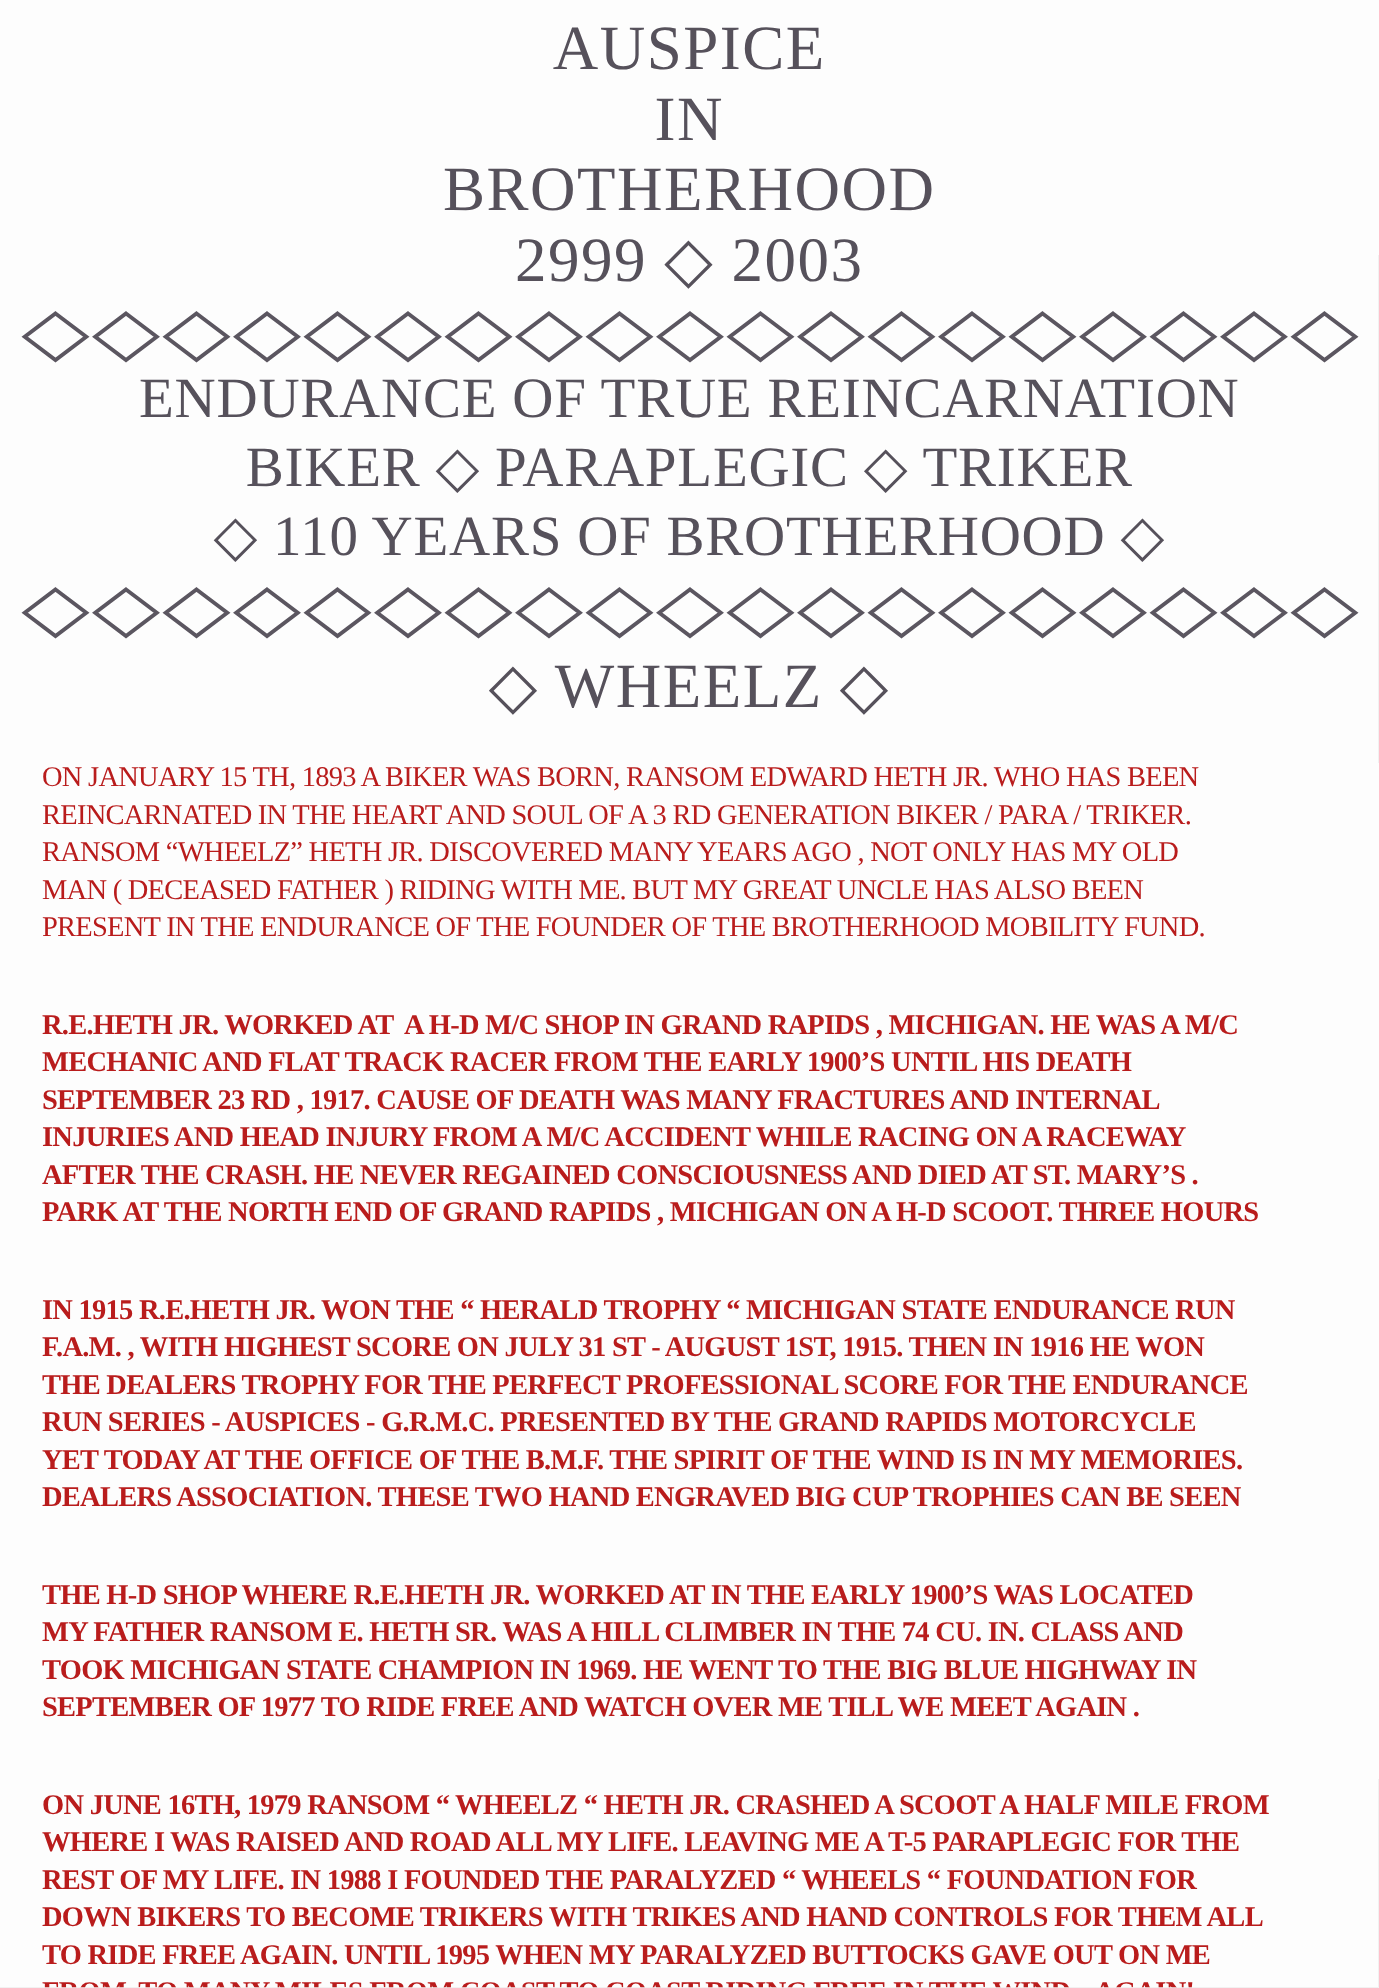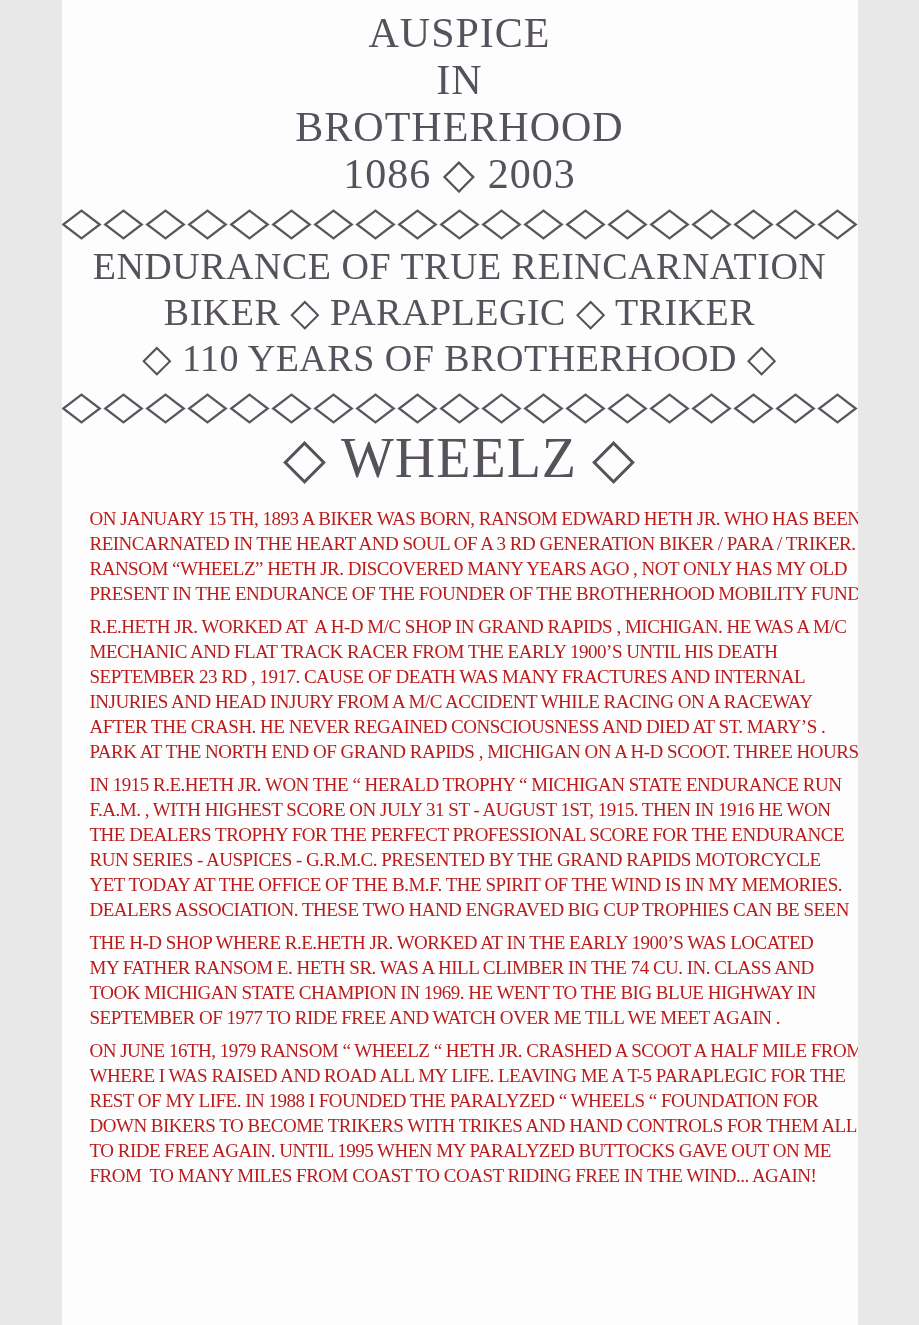--- a/index.html
+++ b/index.html
@@ -1,18 +1,18 @@
 <!DOCTYPE html>
 <html><head>
 <meta charset="utf-8">
 <style>
   html, body { margin: 0; padding: 0; background: #e8e8e8; }
   .page {
     position: relative;
-    width: 796px;
+    width: 919px;
     height: 1325px;
     margin: 0 auto;
     background: #fdfdfd;
     overflow: hidden;
     color: #56515b;
     font-family: "Liberation Serif", "DejaVu Sans", serif;
   }
   .header { padding-top: 10px; text-align: center; }
   .title-line {
     font-size: 42px;
@@ -22,54 +22,54 @@
   }
   .sub-line {
     font-size: 38px;
     line-height: 46px;
     letter-spacing: 0.5px;
     white-space: pre;
   }
   .sub-block { }
   .wheelz-line {
     margin-top: 7px;
-    font-size: 56px;
+    font-size: 42px;
     line-height: 48px;
     letter-spacing: 1px;
     white-space: pre;
   }
   .diamond-row {
     display: flex;
     justify-content: center;
     align-items: center;
     gap: 1px;
     height: 37px;
   }
   .diamond-row-1 { margin-top: 8px; }
   .diamond-row-2 { margin-top: 9px; }
   .body-text {
     margin: 24px 0 0 28px;
     font-size: 19px;
     line-height: 25px;
     letter-spacing: -0.5px;
     color: #b91c1c;
   }
-  .para + .para { margin-top: 8px; }
+  .para + .para { margin-top: 40px; font-weight: bold; }
   .body-line { white-space: pre; }
 </style>
 </head>
 <body>
 
 <div class="page">
 
   <div class="header">
     <div class="title-line">AUSPICE</div>
     <div class="title-line">IN</div>
     <div class="title-line">BROTHERHOOD</div>
-    <div class="title-line">1086 ◇ 2003</div>
+    <div class="title-line">2999 ◇ 2003</div>
 
     <div class="diamond-row diamond-row-1">
         <svg width="46" height="37" viewBox="0 0 46 37">
           <path d="M23 3 L43.5 18.5 L23 34 L2.5 18.5 Z" fill="none" stroke="#5b5660" stroke-width="2.6"></path>
         </svg>
         <svg width="46" height="37" viewBox="0 0 46 37">
           <path d="M23 3 L43.5 18.5 L23 34 L2.5 18.5 Z" fill="none" stroke="#5b5660" stroke-width="2.6"></path>
         </svg>
         <svg width="46" height="37" viewBox="0 0 46 37">
           <path d="M23 3 L43.5 18.5 L23 34 L2.5 18.5 Z" fill="none" stroke="#5b5660" stroke-width="2.6"></path>
@@ -191,20 +191,21 @@
       </div>
 
     <div class="wheelz-line">◇ WHEELZ ◇</div>
   </div>
 
   <div class="body-text">
       <div class="para">
         <div class="body-line">ON JANUARY 15 TH, 1893 A BIKER WAS BORN, RANSOM EDWARD HETH JR. WHO HAS BEEN</div>
         <div class="body-line">REINCARNATED IN THE HEART AND SOUL OF A 3 RD GENERATION BIKER / PARA / TRIKER.</div>
         <div class="body-line">RANSOM “WHEELZ” HETH JR. DISCOVERED MANY YEARS AGO , NOT ONLY HAS MY OLD</div>
+        <div class="body-line">MAN ( DECEASED FATHER ) RIDING WITH ME. BUT MY GREAT UNCLE HAS ALSO BEEN</div>
         <div class="body-line">PRESENT IN THE ENDURANCE OF THE FOUNDER OF THE BROTHERHOOD MOBILITY FUND.</div>
       </div>
       <div class="para">
         <div class="body-line">R.E.HETH JR. WORKED AT  A H-D M/C SHOP IN GRAND RAPIDS , MICHIGAN. HE WAS A M/C</div>
         <div class="body-line">MECHANIC AND FLAT TRACK RACER FROM THE EARLY 1900’S UNTIL HIS DEATH</div>
         <div class="body-line">SEPTEMBER 23 RD , 1917. CAUSE OF DEATH WAS MANY FRACTURES AND INTERNAL</div>
         <div class="body-line">INJURIES AND HEAD INJURY FROM A M/C ACCIDENT WHILE RACING ON A RACEWAY</div>
         <div class="body-line">AFTER THE CRASH. HE NEVER REGAINED CONSCIOUSNESS AND DIED AT ST. MARY’S .</div>
         <div class="body-line">PARK AT THE NORTH END OF GRAND RAPIDS , MICHIGAN ON A H-D SCOOT. THREE HOURS</div>
       </div>

